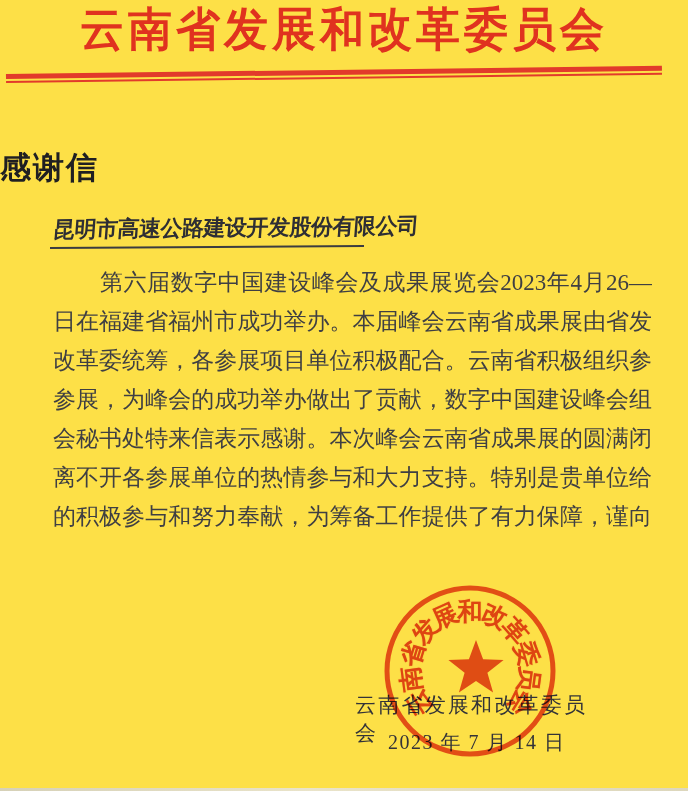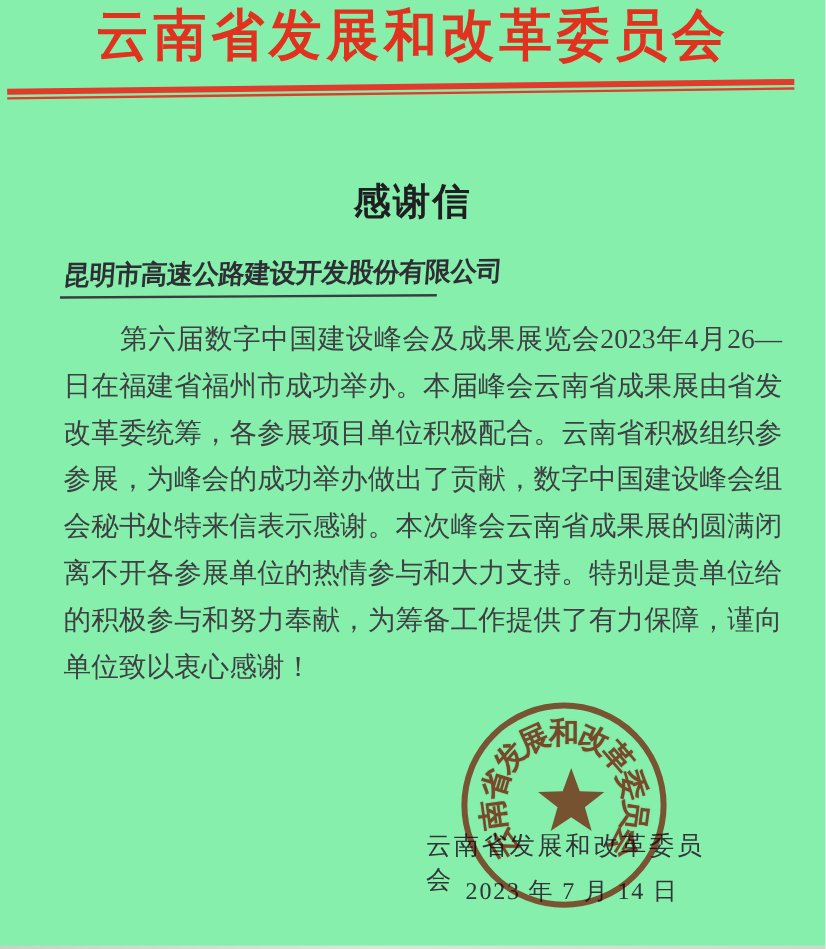--- a/index.html
+++ b/index.html
@@ -1,39 +1,38 @@
 <!DOCTYPE html>
 <html style="--header-red: #e0321f; --divider-red: #e23a2b; --seal-red: #dd3a28; --ink: #3f3f43;"><head>
 <meta charset="utf-8">
 <style>
   html,body { margin:0; padding:0; background:#ffffff; }
   .page {
     position:relative; width:688px; height:791px;
-    background:#86efac; overflow:hidden;
+    background:#fde047; overflow:hidden;
     font-family:"Liberation Serif","DejaVu Serif",serif;
   }
   
   .letterhead {
     position:absolute; top:4px; left:0; right:0;
     text-align:center;
     font-size:44px; font-weight:700; line-height:1.2;
     letter-spacing:4px;
     color:var(--header-red,#e0321f);
     transform:scaleY(1.05);
   }
   .redline {
     position:absolute; left:6px; top:74px; width:656px; height:9px;
     transform:rotate(-0.72deg); transform-origin:left center;
   }
   .redline-thick { height:5px; background:var(--divider-red,#e23a2b); }
   .redline-thin  { height:2px; margin-top:1.5px; background:var(--divider-red,#e23a2b); }
   
   .title {
     position:absolute; top:147px; left:0; right:0; margin:0;
-    text-align:center;
     font-size:31px; font-weight:700; letter-spacing:2px;
     color:#1f1f22;
   }
   
   .addressee {
     position:absolute; top:213px; left:53px;
     font-size:22px; font-weight:600; letter-spacing:-0.5px;
     color:#2e2e34;
     transform:rotate(-0.6deg) skewX(-5deg);
     white-space:nowrap;
@@ -100,21 +99,20 @@
   <div class="addressee-underline"></div>
 
   <div class="body-text">
     <div class="bline just indent">第六届数字中国建设峰会及成果展览会2023年4月26—30</div>
     <div class="bline just">日在福建省福州市成功举办。本届峰会云南省成果展由省发展</div>
     <div class="bline just">改革委统筹，各参展项目单位积极配合。云南省积极组织参会</div>
     <div class="bline just">参展，为峰会的成功举办做出了贡献，数字中国建设峰会组委</div>
     <div class="bline just">会秘书处特来信表示感谢。本次峰会云南省成果展的圆满闭幕，</div>
     <div class="bline just">离不开各参展单位的热情参与和大力支持。特别是贵单位给予</div>
     <div class="bline just">的积极参与和努力奉献，为筹备工作提供了有力保障，谨向贵</div>
-    <div class="bline">单位致以衷心感谢！</div>
   </div>
 
   <div class="signature">云南省发展和改革委员会</div>
 
   <div class="date">2023 年 7 月 14 日</div>
 
   <div class="seal">
     <svg width="172" height="172" viewBox="0 0 172 172">
       <circle cx="86" cy="86" r="83" fill="none" stroke="#de3726" stroke-width="5" opacity="0.92"></circle>
       <polygon points="92,55 99.1,74.3 119.6,75 103.4,87.7 109.1,107.5 92,96 74.9,107.5 80.6,87.7 64.4,75 84.9,74.3" fill="#dc3a28" opacity="0.95"></polygon>

